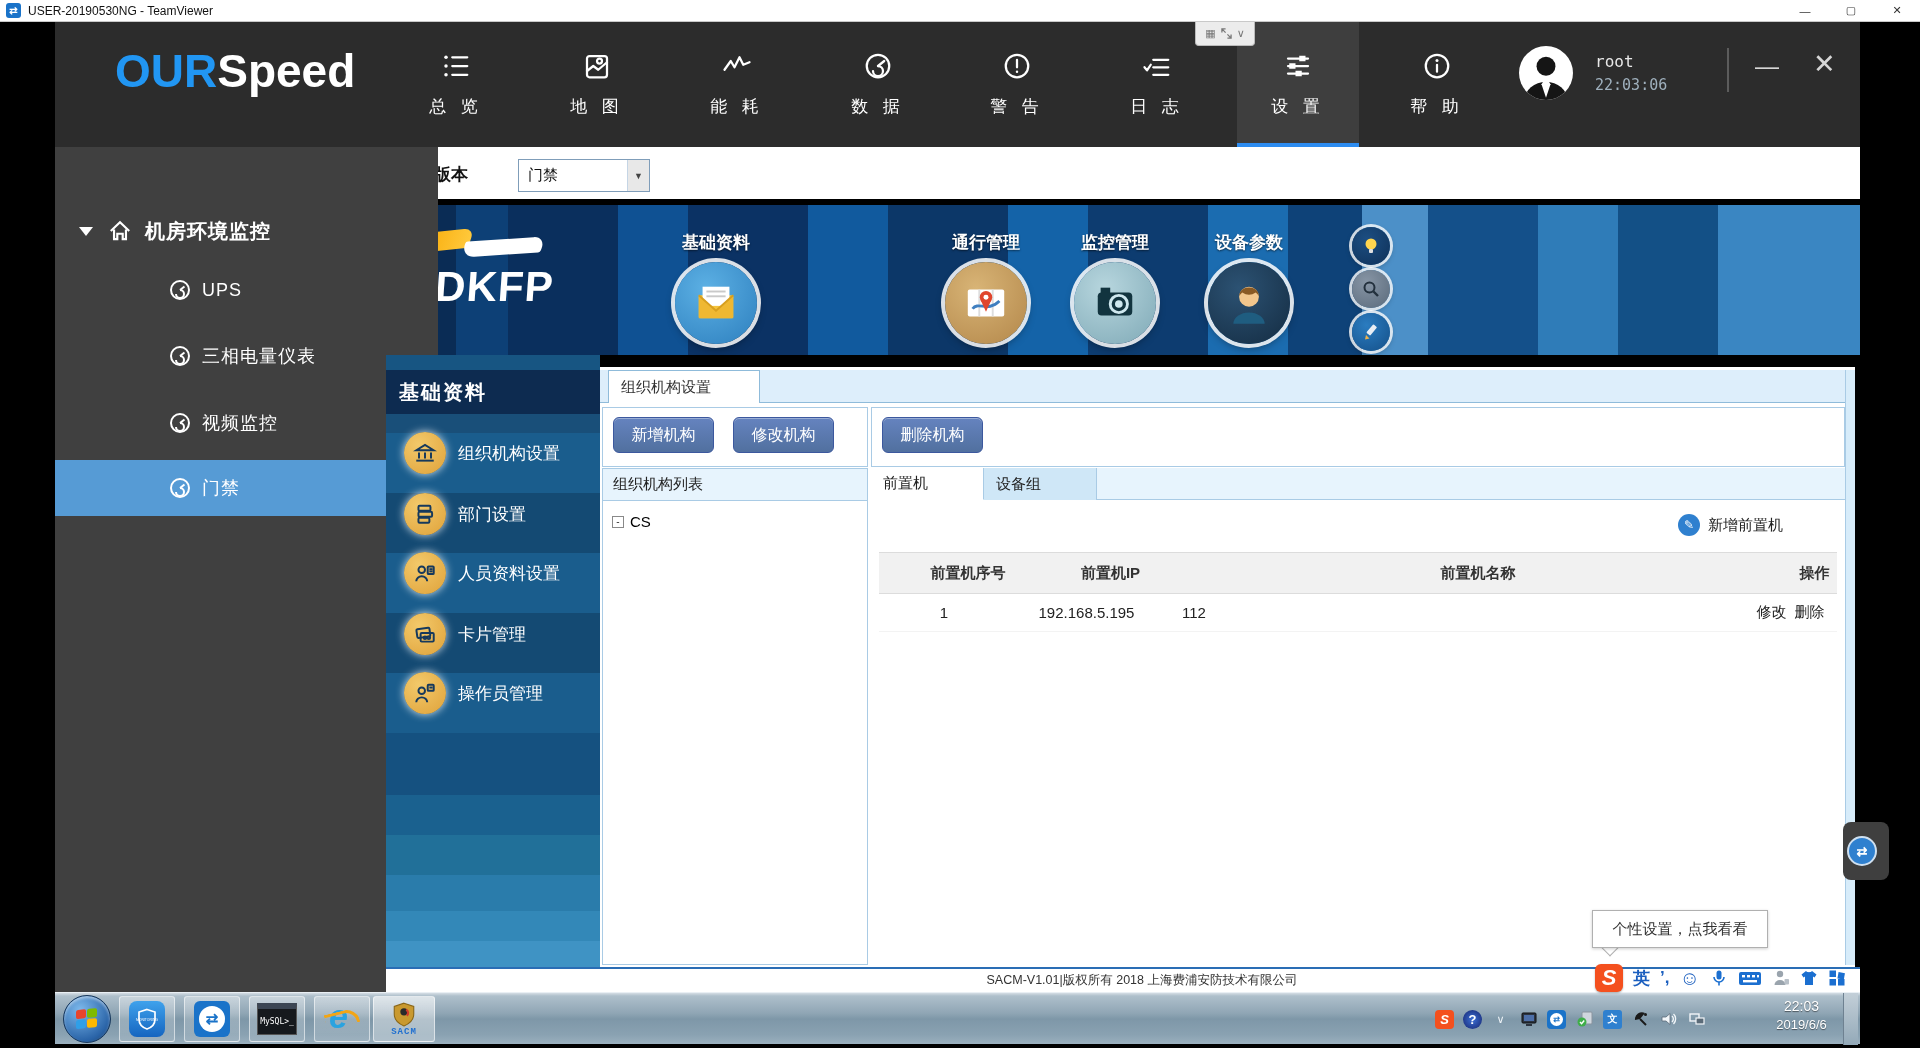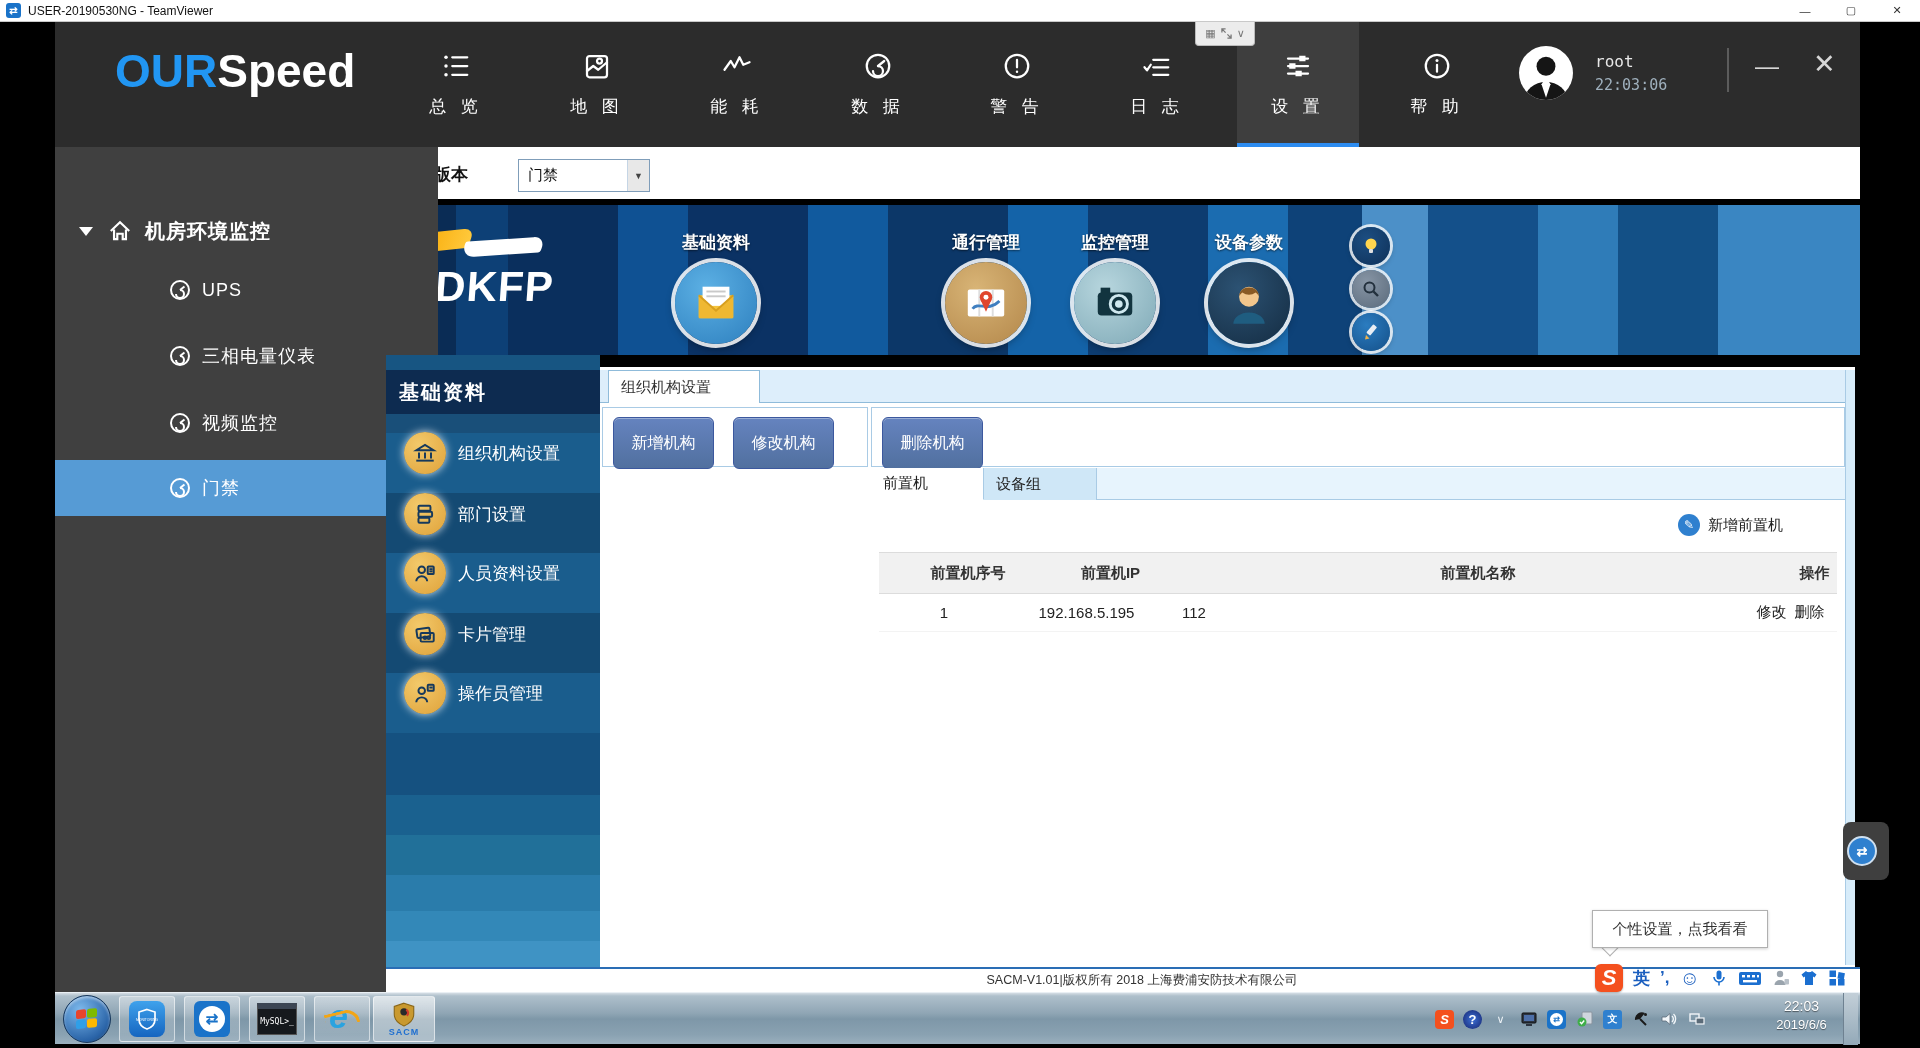--- a/index.html
+++ b/index.html
@@ -82,21 +82,21 @@
   .menu-item { position:absolute; left:0; width:214px; height:48px; display:flex; align-items:center; cursor:pointer; }
   .menu-ic-circle { width:42px; height:42px; border-radius:50%; margin-left:18px; background:radial-gradient(circle at 35% 30%,#f3c96a,#dfa23a); box-shadow:0 0 9px rgba(255,255,255,.85); display:flex; align-items:center; justify-content:center; flex:none; }
   .menu-ic { width:24px; height:24px; stroke:#16395c; fill:none; stroke-width:1.8; }
   .menu-label { color:#fff; font-size:17px; margin-left:12px; white-space:nowrap; }
 
   
   #content { left:600px; top:367px; width:1255px; height:600px; background:#fff; }
   #page-tabstrip { position:absolute; left:0; top:3px; width:1255px; height:33px; background:#ddeefb; border-bottom:1px solid #8fbbda; }
   #page-tab { position:absolute; left:8px; top:0; width:152px; height:33px; background:#fff; border:1px solid #8fbbda; border-bottom:none; display:flex; align-items:center; padding-left:12px; font-size:15px; color:#333; cursor:pointer; }
   .tool-box { position:absolute; top:40px; height:60px; background:#fff; border:1px solid #a9cbe5; }
-  .btn { position:absolute; top:9px; width:101px; height:52px; background:linear-gradient(180deg,#6583bf,#51709f); border:1px solid #3c589e; border-radius:6px; color:#fff; font-size:16px; display:flex; align-items:center; justify-content:center; cursor:pointer; box-shadow:inset 0 1px 0 rgba(255,255,255,.35); }
+  .btn { position:absolute; top:9px; width:101px; height:36px; background:linear-gradient(180deg,#6583bf,#51709f); border:1px solid #3c589e; border-radius:6px; color:#fff; font-size:16px; display:flex; align-items:center; justify-content:center; cursor:pointer; box-shadow:inset 0 1px 0 rgba(255,255,255,.35); }
   #left-panel { position:absolute; left:2px; top:101px; width:266px; height:497px; background:#fff; border:1px solid #a9cbe5; }
   #left-panel-header { height:32px; background:#e7f4fd; border-bottom:1px solid #a9cbe5; display:flex; align-items:center; padding-left:10px; font-size:15px; color:#222; }
   #tree-node { display:flex; align-items:center; margin:12px 0 0 9px; cursor:pointer; }
   #tree-expander { width:12px; height:12px; border:1px solid #898989; background:#fff; font-size:10px; line-height:10px; text-align:center; color:#333; }
   #tree-label { font-size:15px; color:#000; margin-left:6px; }
   #right-panel { position:absolute; left:271px; top:101px; width:974px; height:497px; background:#fff; }
   #sub-tabs { height:32px; background:#e7f4fd; border-bottom:1px solid #a9cbe5; display:flex; }
   .sub-tab { width:113px; height:32px; display:flex; align-items:center; padding-left:12px; font-size:15px; color:#222; border-right:1px solid #a9cbe5; cursor:pointer; }
   .sub-tab.active { background:#fff; border-bottom:1px solid #fff; margin-bottom:-1px; }
   .sub-tab.inactive { background:#cfe7f7; }
@@ -129,21 +129,21 @@
   #edge-circle { position:absolute; left:4px; top:14px; width:30px; height:30px; border-radius:50%; background:#2f80cf; border:2px solid #cfe0f0; color:#fff; font-size:13px; font-weight:bold; display:flex; align-items:center; justify-content:center; }
 
   
   #taskbar { left:55px; top:992px; width:1805px; height:52px;
     background:linear-gradient(180deg,#d4dde4 0,#aebfcb 3px,#90a6b5 20px,#7e97a8 26px,#8aa2b2 42px,#9db2c0 52px);
     border-top:1px solid #e9eff4; }
   #start-orb { position:absolute; left:8px; top:2px; width:48px; height:48px; border-radius:50%; background:radial-gradient(circle at 35% 30%,#7db9ec,#2a64a8 70%,#163b66); border:1px solid #16375c; display:flex; align-items:center; justify-content:center; box-shadow:inset 0 2px 3px rgba(255,255,255,.5); cursor:pointer; }
   .winflag { width:22px; height:20px; display:grid; grid-template-columns:10px 10px; grid-template-rows:9px 9px; gap:1px; transform:skewY(-6deg); }
   .wf { border-radius:2px; }
   .task-btn { position:absolute; top:3px; width:56px; height:46px; border:1px solid rgba(255,255,255,.55); border-radius:3px; background:linear-gradient(180deg,rgba(255,255,255,.35),rgba(255,255,255,.08)); display:flex; align-items:center; justify-content:center; cursor:pointer; }
-  .task-btn.pressed { background:linear-gradient(180deg,rgba(255,255,255,.6),rgba(255,255,255,.25)); }
+  .task-btn.pressed { background:linear-gradient(180deg,rgba(255,255,255,.6),rgba(255,255,255,.25));font-family:Liberation Mono, monospace; }
   #tray { position:absolute; left:1380px; top:0; height:52px; display:flex; align-items:center; gap:9px; }
   .tray-ic { width:19px; height:19px; display:flex; align-items:center; justify-content:center; font-size:13px; cursor:pointer; }
   #clock { position:absolute; left:1694px; top:5px; width:105px; text-align:center; color:#fff; text-shadow:0 1px 1px rgba(0,0,0,.5); cursor:default; }
   #clock-time { font-size:14px; } #clock-date { font-size:13px; margin-top:3px; }
   #show-desktop { position:absolute; left:1788px; top:0; width:15px; height:52px; background:linear-gradient(180deg,#c3cfd8,#93a9b8); border-left:1px solid #6e8191; cursor:pointer; }
 </style>
 </head>
 <body>
 
 <div id="stage">
@@ -452,20 +452,27 @@
     </div>
 
     <div class="tool-box" style="left:2px;width:266px;">
       <div class="btn" style="left:10px">新增机构</div>
       <div class="btn" style="left:130px">修改机构</div>
     </div>
     <div class="tool-box" style="left:271px;width:974px;">
       <div class="btn" style="left:10px">删除机构</div>
     </div>
 
+    <div id="left-panel">
+      <div id="left-panel-header">组织机构列表</div>
+      <div id="tree-node">
+        <div id="tree-expander">-</div>
+        <div id="tree-label">CS</div>
+      </div>
+    </div>
 
     <div id="right-panel">
       <div id="sub-tabs">
         <div class="sub-tab active">前置机</div>
         <div class="sub-tab inactive">设备组</div>
       </div>
       <div id="add-front">
         <div id="add-front-ic">✎</div>
         <div id="add-front-label">新增前置机</div>
       </div>

